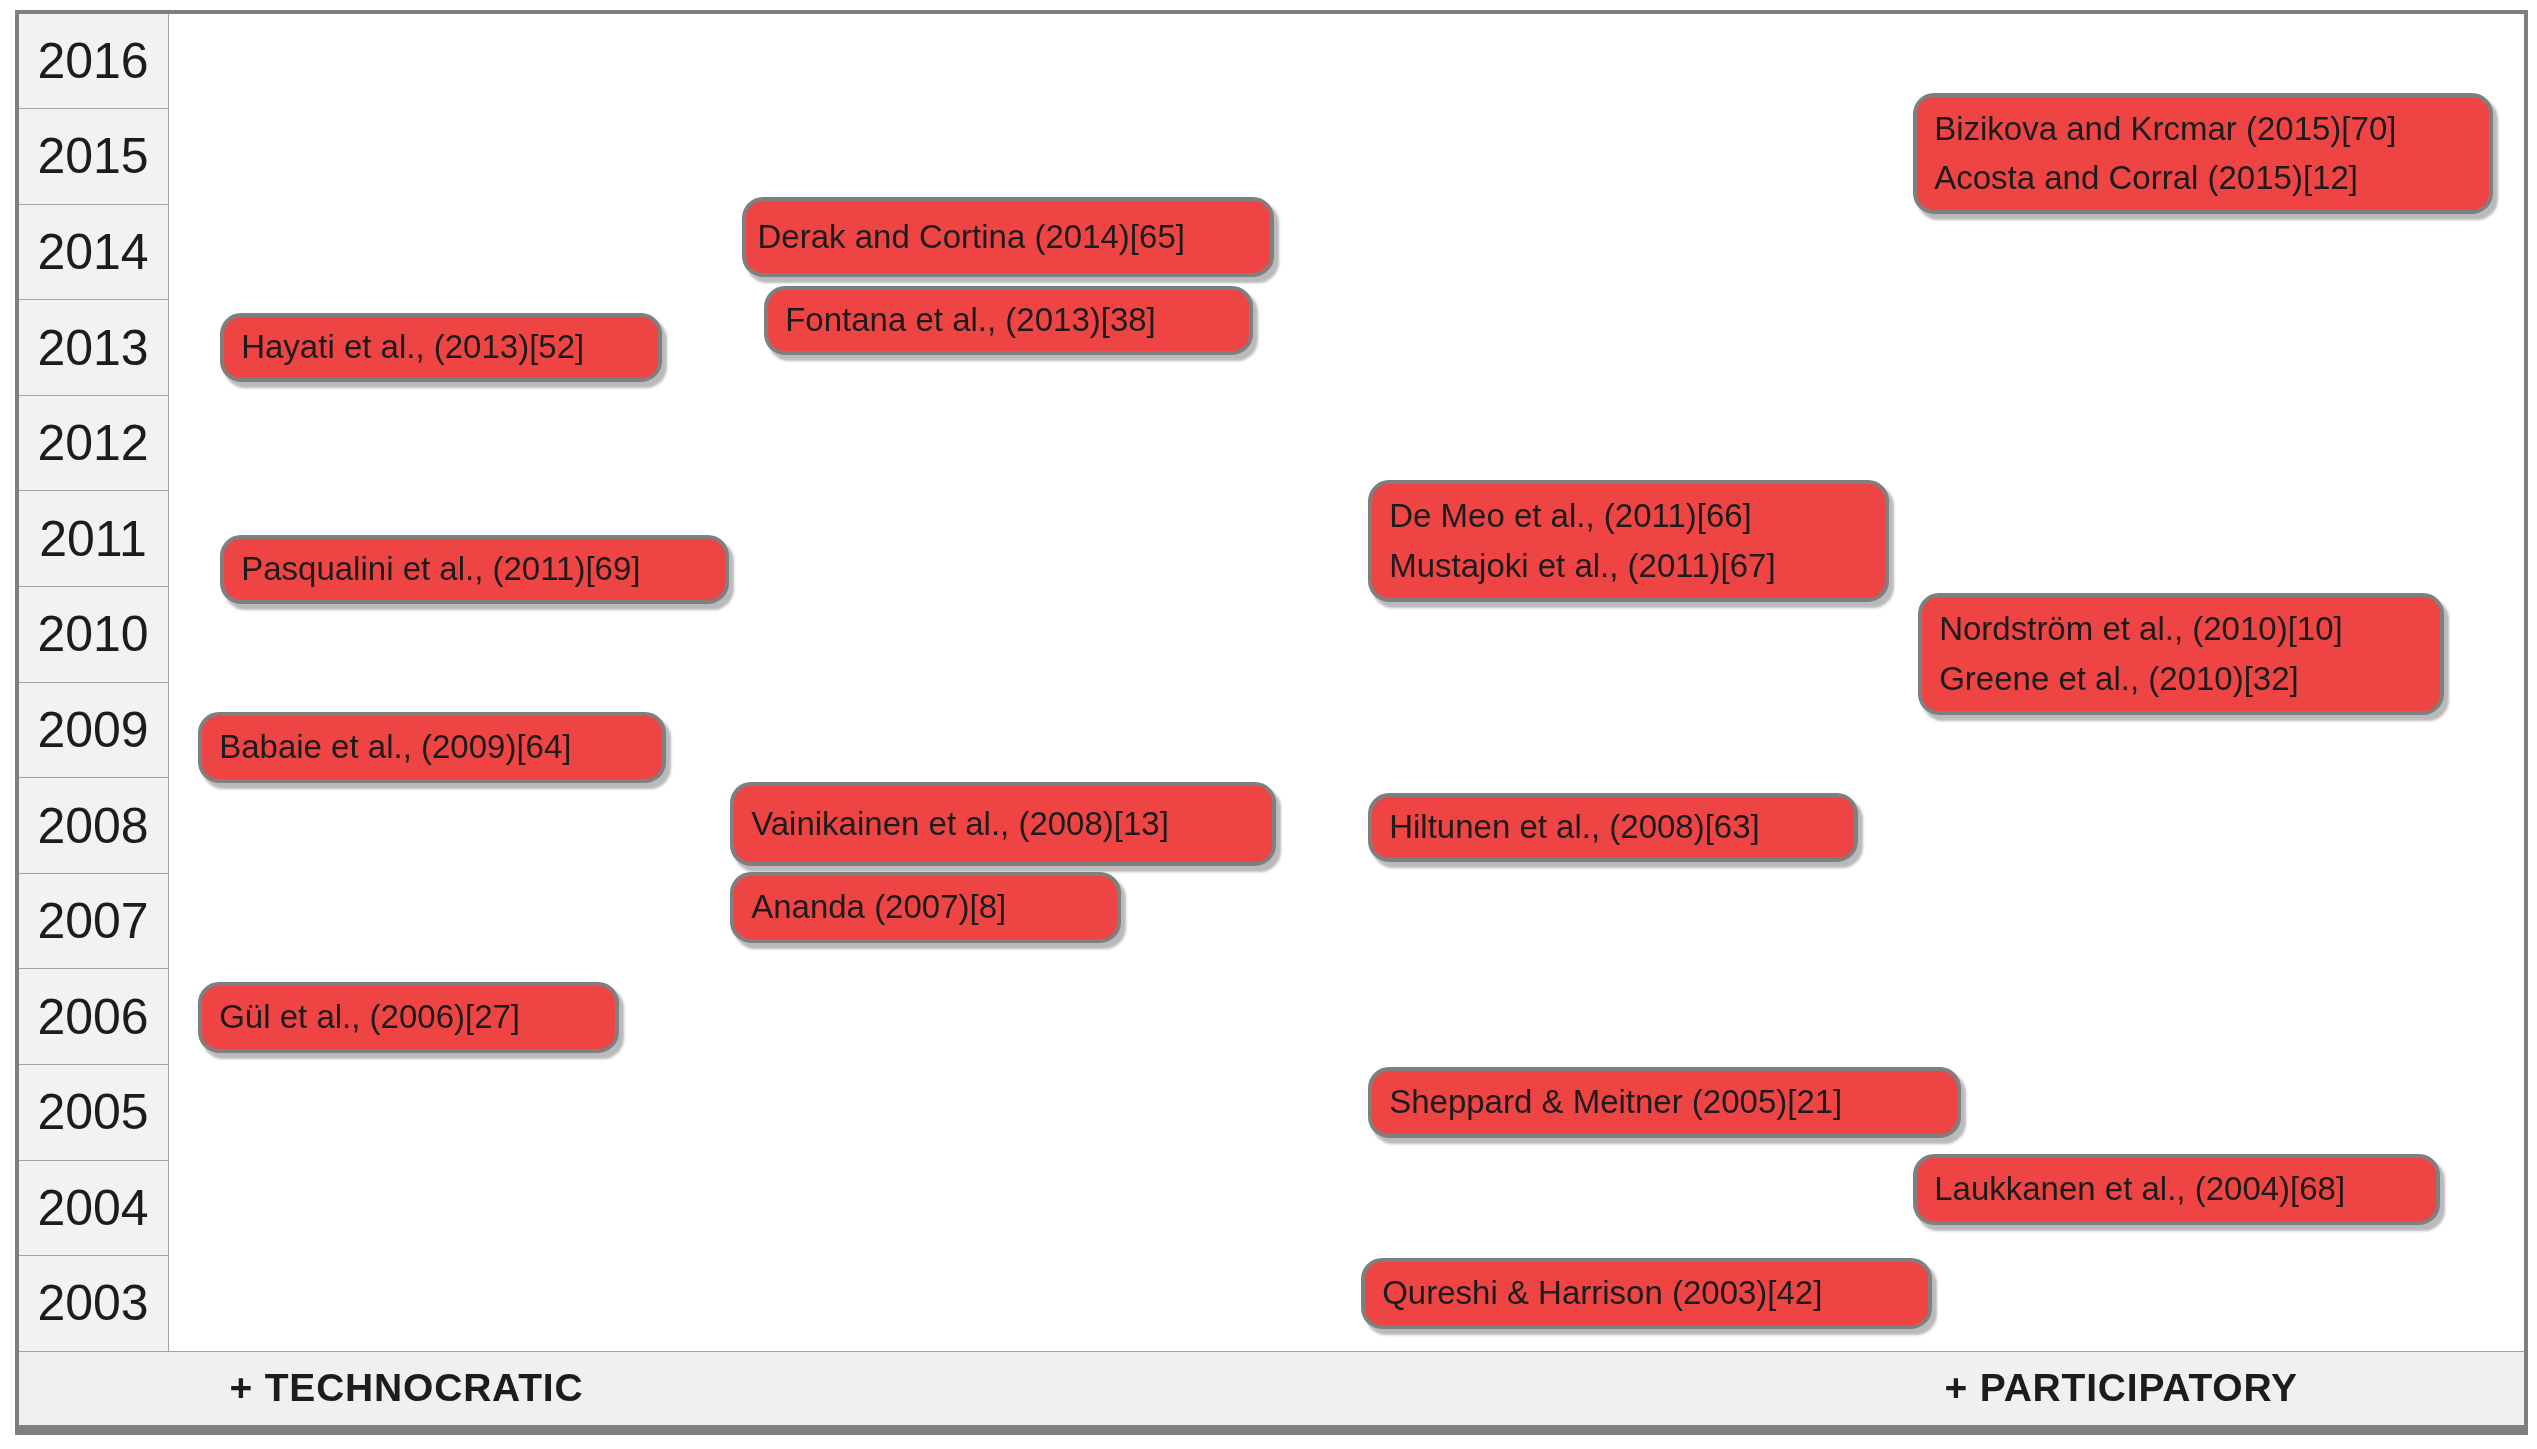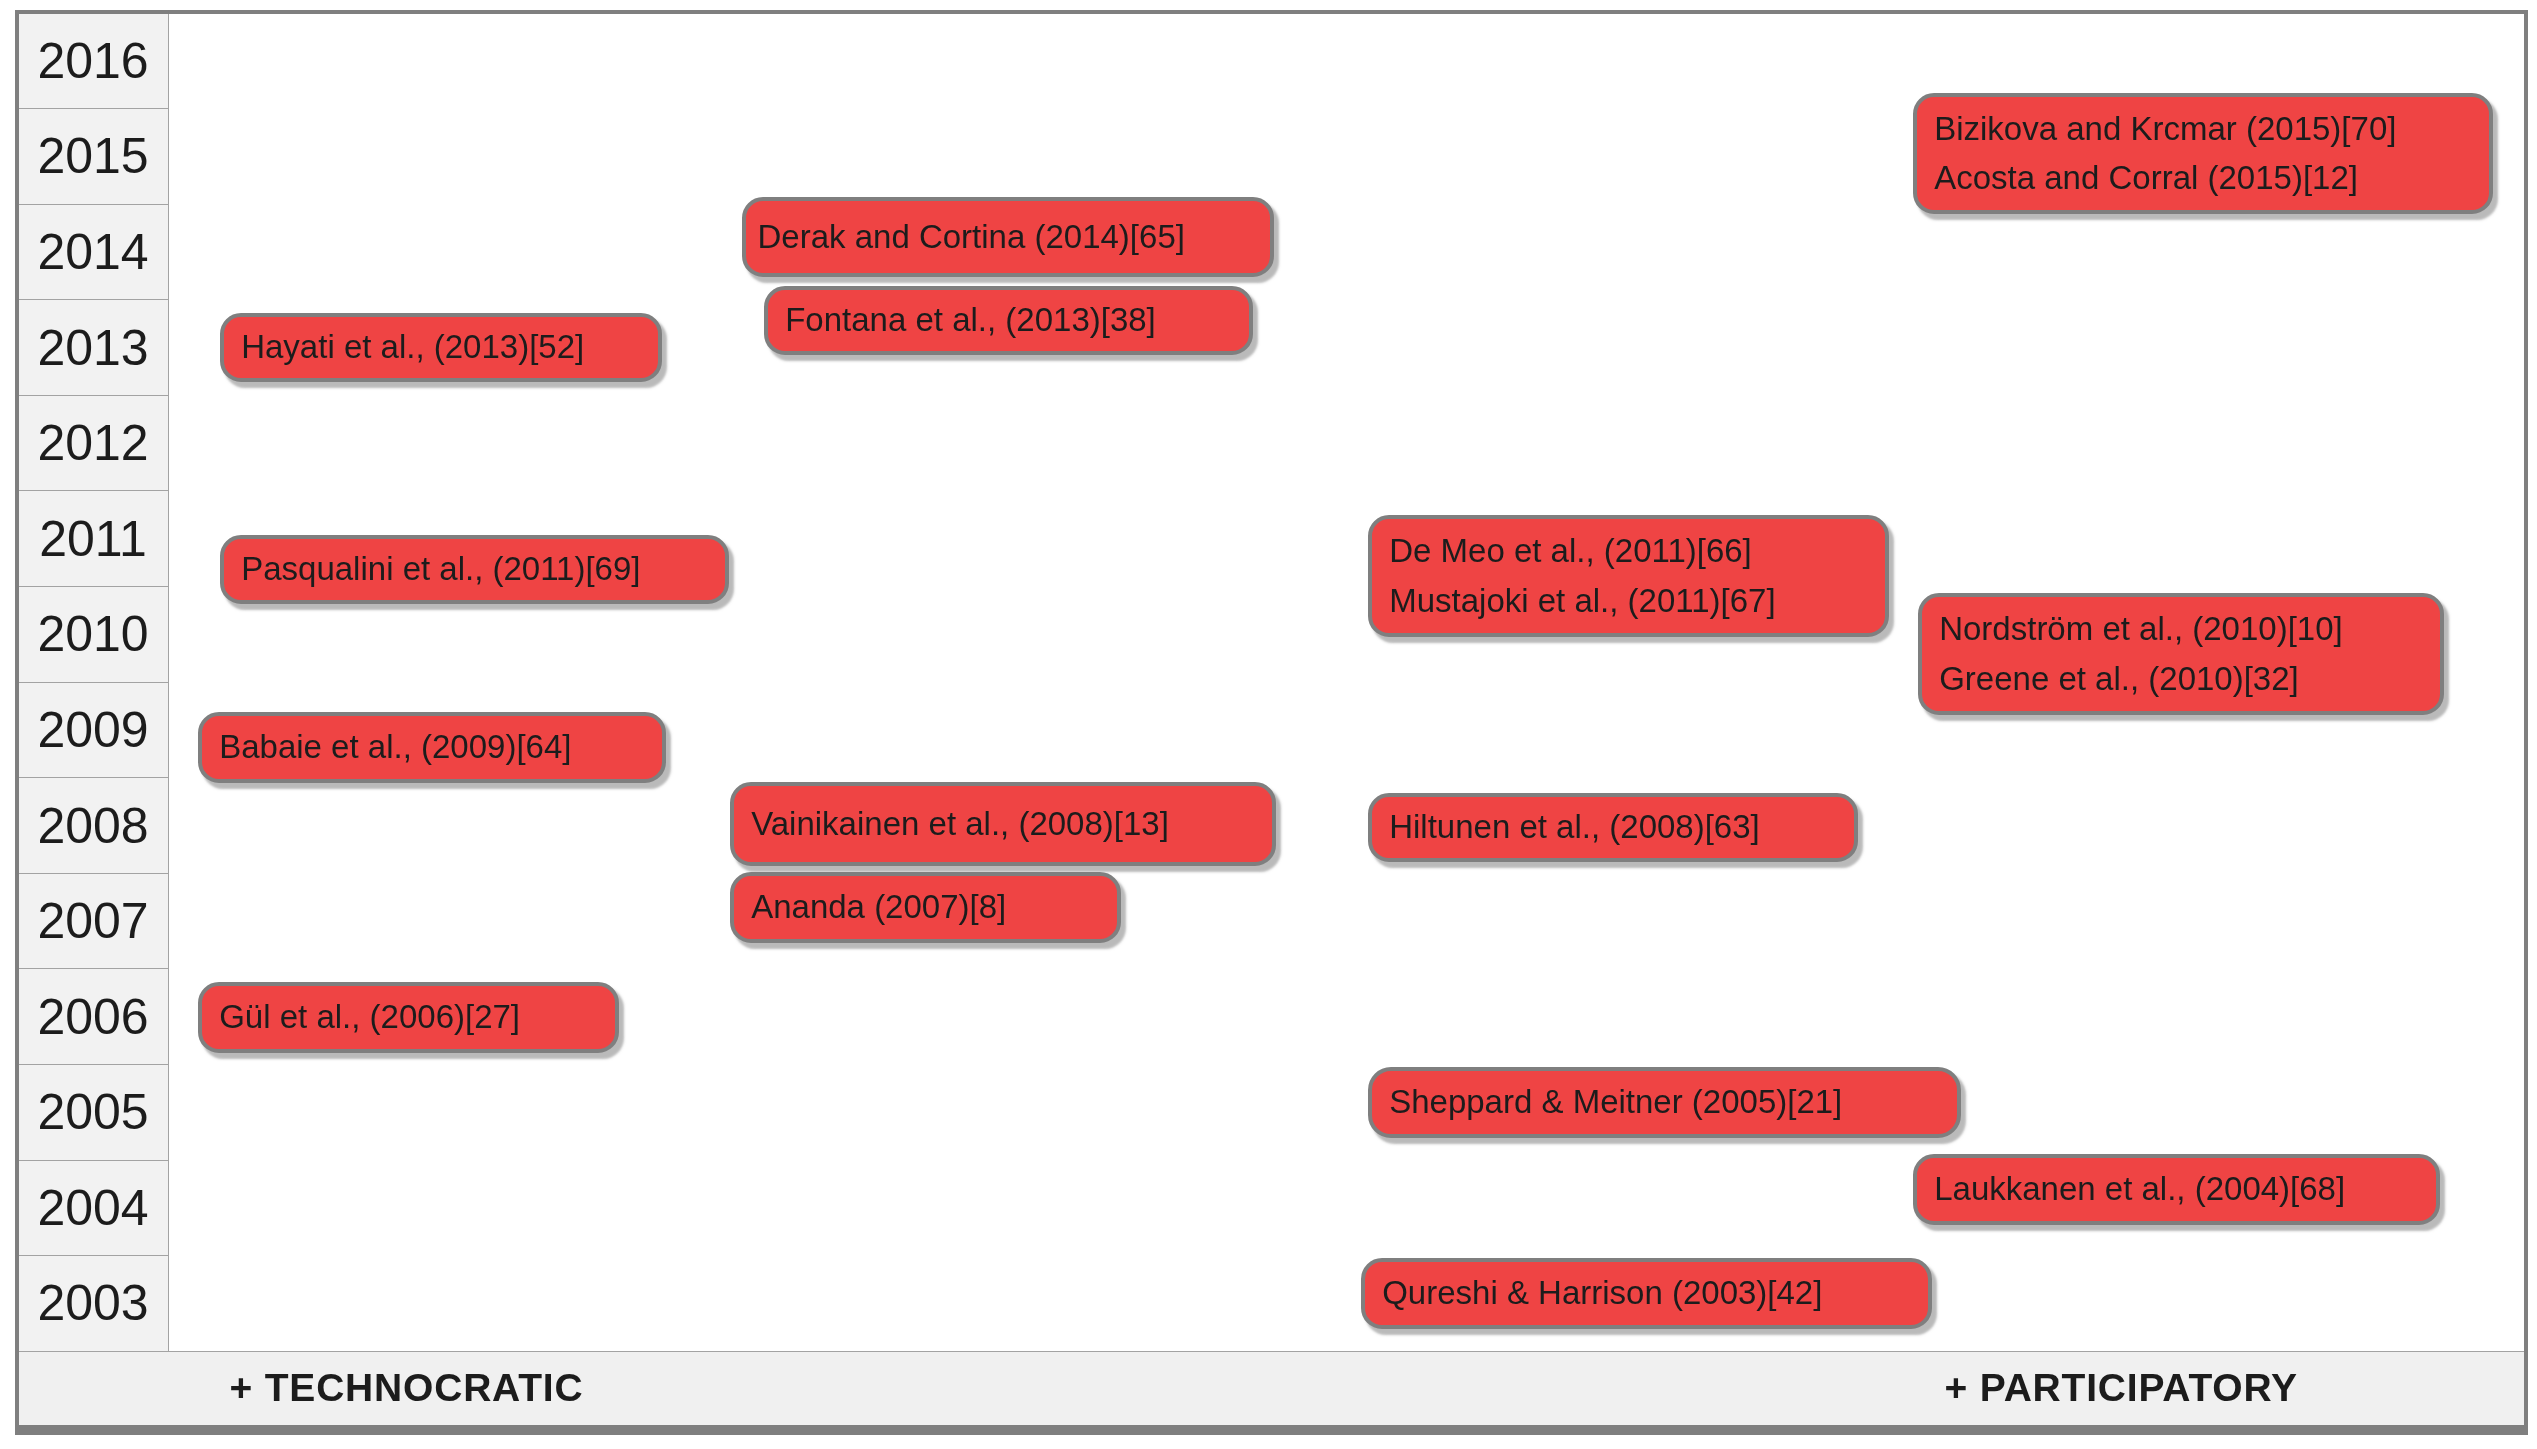--- a/index.html
+++ b/index.html
@@ -112,21 +112,21 @@
         <div class="cbox" style="left: 573px; top: 183px; width: 532px; height: 80px; padding-left: 12px;">
           <div class="cbox-line">Derak and Cortina (2014)[65]</div>
         </div>
         <div class="cbox" style="left: 573px; top: 272px; width: 489px; height: 69px; margin-left: 22px;">
           <div class="cbox-line">Fontana et al., (2013)[38]</div>
         </div>
         <div class="cbox" style="left: 1744px; top: 79px; width: 580px; height: 121px;">
           <div class="cbox-line">Bizikova and Krcmar (2015)[70]</div>
           <div class="cbox-line">Acosta and Corral (2015)[12]</div>
         </div>
-        <div class="cbox" style="left: 1199px; top: 466px; width: 521px; height: 122px; margin-top: 35px;">
+        <div class="cbox" style="left: 1199px; top: 466px; width: 521px; height: 122px;">
           <div class="cbox-line">De Meo et al., (2011)[66]</div>
           <div class="cbox-line">Mustajoki et al., (2011)[67]</div>
         </div>
         <div class="cbox" style="left: 51px; top: 521px; width: 509px; height: 69px;">
           <div class="cbox-line">Pasqualini et al., (2011)[69]</div>
         </div>
         <div class="cbox" style="left: 1749px; top: 579px; width: 526px; height: 122px;">
           <div class="cbox-line">Nordström et al., (2010)[10]</div>
           <div class="cbox-line">Greene et al., (2010)[32]</div>
         </div>
@@ -138,21 +138,21 @@
         </div>
         <div class="cbox" style="left: 561px; top: 858px; width: 391px; height: 71px;">
           <div class="cbox-line">Ananda (2007)[8]</div>
         </div>
         <div class="cbox" style="left: 1199px; top: 779px; width: 490px; height: 69px;">
           <div class="cbox-line">Hiltunen et al., (2008)[63]</div>
         </div>
         <div class="cbox" style="left: 29px; top: 968px; width: 421px; height: 71px;">
           <div class="cbox-line">Gül et al., (2006)[27]</div>
         </div>
-        <div class="cbox" style="left: 1199px; top: 1053px; width: 593px; height: 71px; border-radius: 23px;">
+        <div class="cbox" style="left: 1199px; top: 1053px; width: 593px; height: 71px;">
           <div class="cbox-line">Sheppard &amp; Meitner (2005)[21]</div>
         </div>
         <div class="cbox" style="left: 1744px; top: 1140px; width: 527px; height: 71px;">
           <div class="cbox-line">Laukkanen et al., (2004)[68]</div>
         </div>
         <div class="cbox" style="left: 1192px; top: 1244px; width: 571px; height: 71px;">
           <div class="cbox-line">Qureshi &amp; Harrison (2003)[42]</div>
         </div>
       </div>
   </div>

